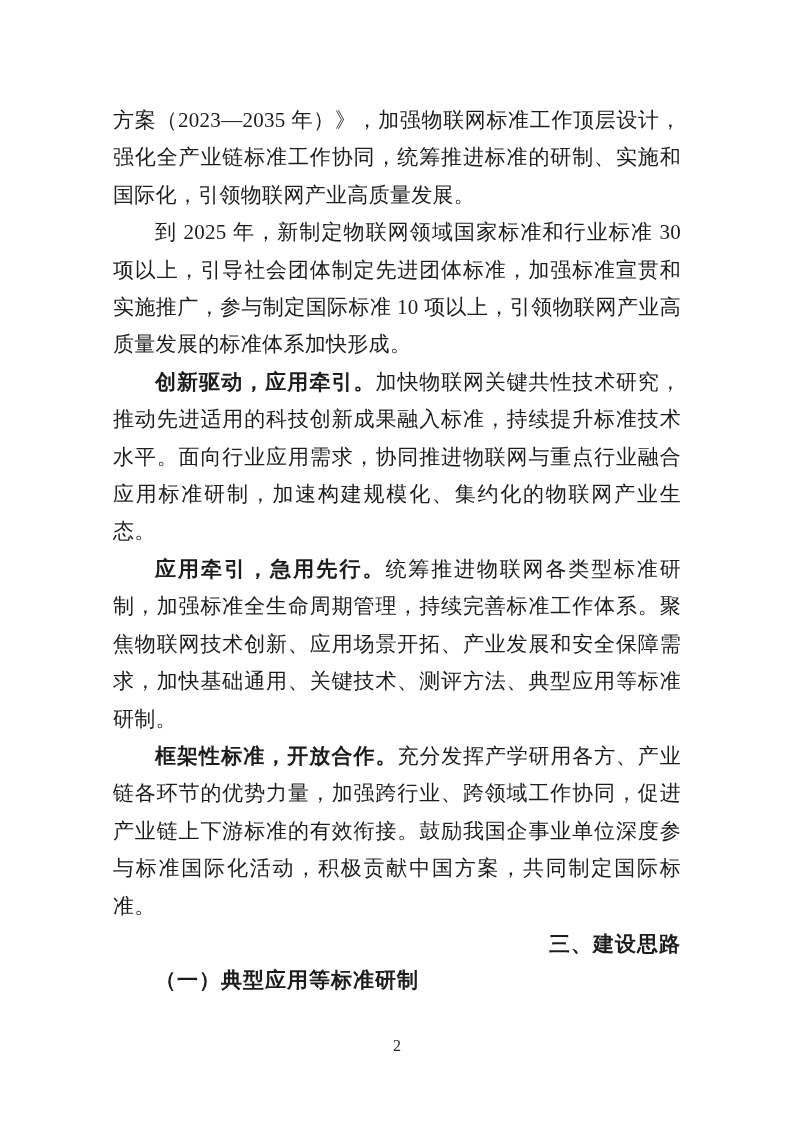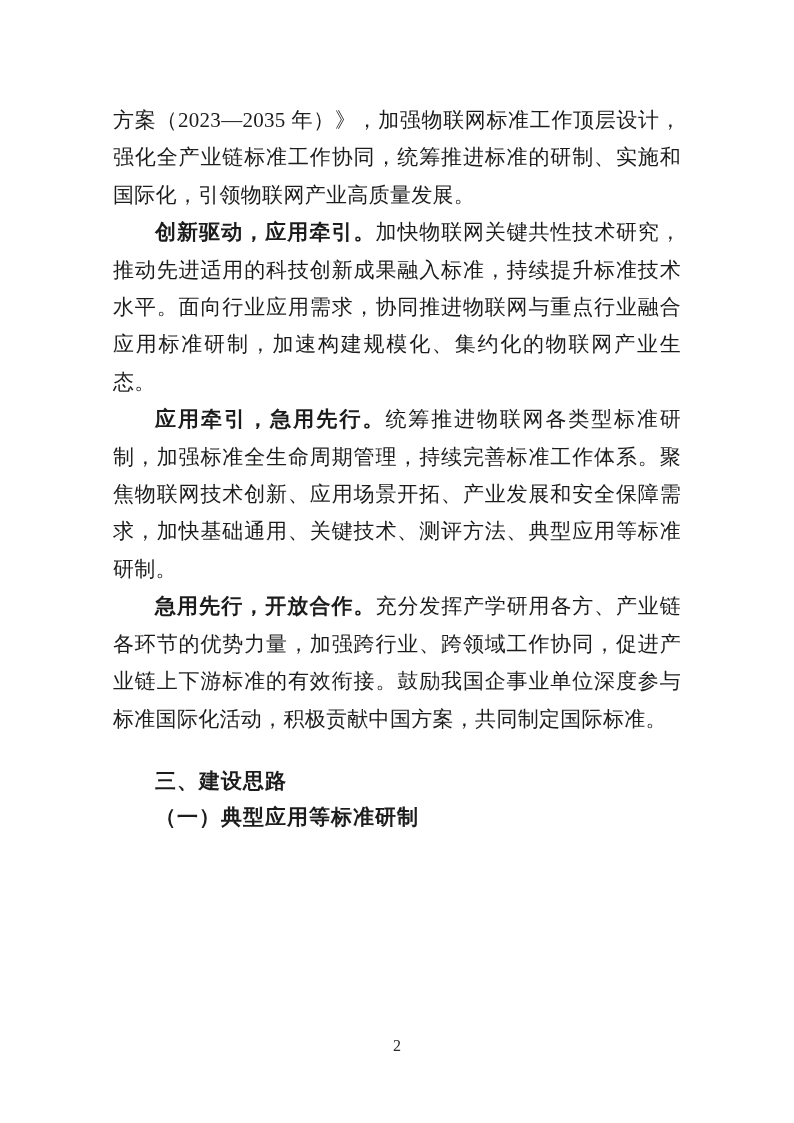--- a/index.html
+++ b/index.html
@@ -41,23 +41,22 @@
     text-indent: 0;
   }
   p.body-para strong {
     font-weight: 700;
     letter-spacing: 0.5px;
   }
   h2.h-hei {
     font-family: "Liberation Sans", sans-serif;
     font-weight: 600;
     text-indent: 2em;
-    text-align: left;
+    text-align: right;
     letter-spacing: 1px;
-    margin-top: 24px;
   }
   h3.h-kai {
     font-family: "Liberation Serif", serif;
     font-weight: 700;
     text-indent: 2em;
     text-align: left;
     letter-spacing: 1px;
   }
   .footer {
     position: absolute;
@@ -69,22 +68,23 @@
     line-height: 20px;
     color: #2a2a2a;
   }
 </style>
 </head>
 <body>
 
 <div class="page">
   <div class="content">
       <p class="body-para no-indent">方案（2023—2035 年）》，加强物联网标准工作顶层设计，强化全产业链标准工作协同，统筹推进标准的研制、实施和国际化，引领物联网产业高质量发展。</p>
+      <p class="body-para">到 2025 年，新制定物联网领域国家标准和行业标准 30 项以上，引导社会团体制定先进团体标准，加强标准宣贯和实施推广，参与制定国际标准 10 项以上，引领物联网产业高质量发展的标准体系加快形成。</p>
       <p class="body-para"><strong>创新驱动，应用牵引。</strong>加快物联网关键共性技术研究，推动先进适用的科技创新成果融入标准，持续提升标准技术水平。面向行业应用需求，协同推进物联网与重点行业融合应用标准研制，加速构建规模化、集约化的物联网产业生态。</p>
       <p class="body-para"><strong>应用牵引，急用先行。</strong>统筹推进物联网各类型标准研制，加强标准全生命周期管理，持续完善标准工作体系。聚焦物联网技术创新、应用场景开拓、产业发展和安全保障需求，加快基础通用、关键技术、测评方法、典型应用等标准研制。</p>
-      <p class="body-para"><strong>急用先行，开放合作。</strong>充分发挥产学研用各方、产业链各环节的优势力量，加强跨行业、跨领域工作协同，促进产业链上下游标准的有效衔接。鼓励我国企事业单位深度参与标准国际化活动，积极贡献中国方案，共同制定国际标准。</p>
+      <p class="body-para"><strong>框架性标准，开放合作。</strong>充分发挥产学研用各方、产业链各环节的优势力量，加强跨行业、跨领域工作协同，促进产业链上下游标准的有效衔接。鼓励我国企事业单位深度参与标准国际化活动，积极贡献中国方案，共同制定国际标准。</p>
       <h2 class="h-hei">三、建设思路</h2>
       <h3 class="h-kai">（一）典型应用等标准研制</h3>
     </div>
   <div class="footer">
     <span>2</span>
   </div>
 </div>
 
 </body></html>

